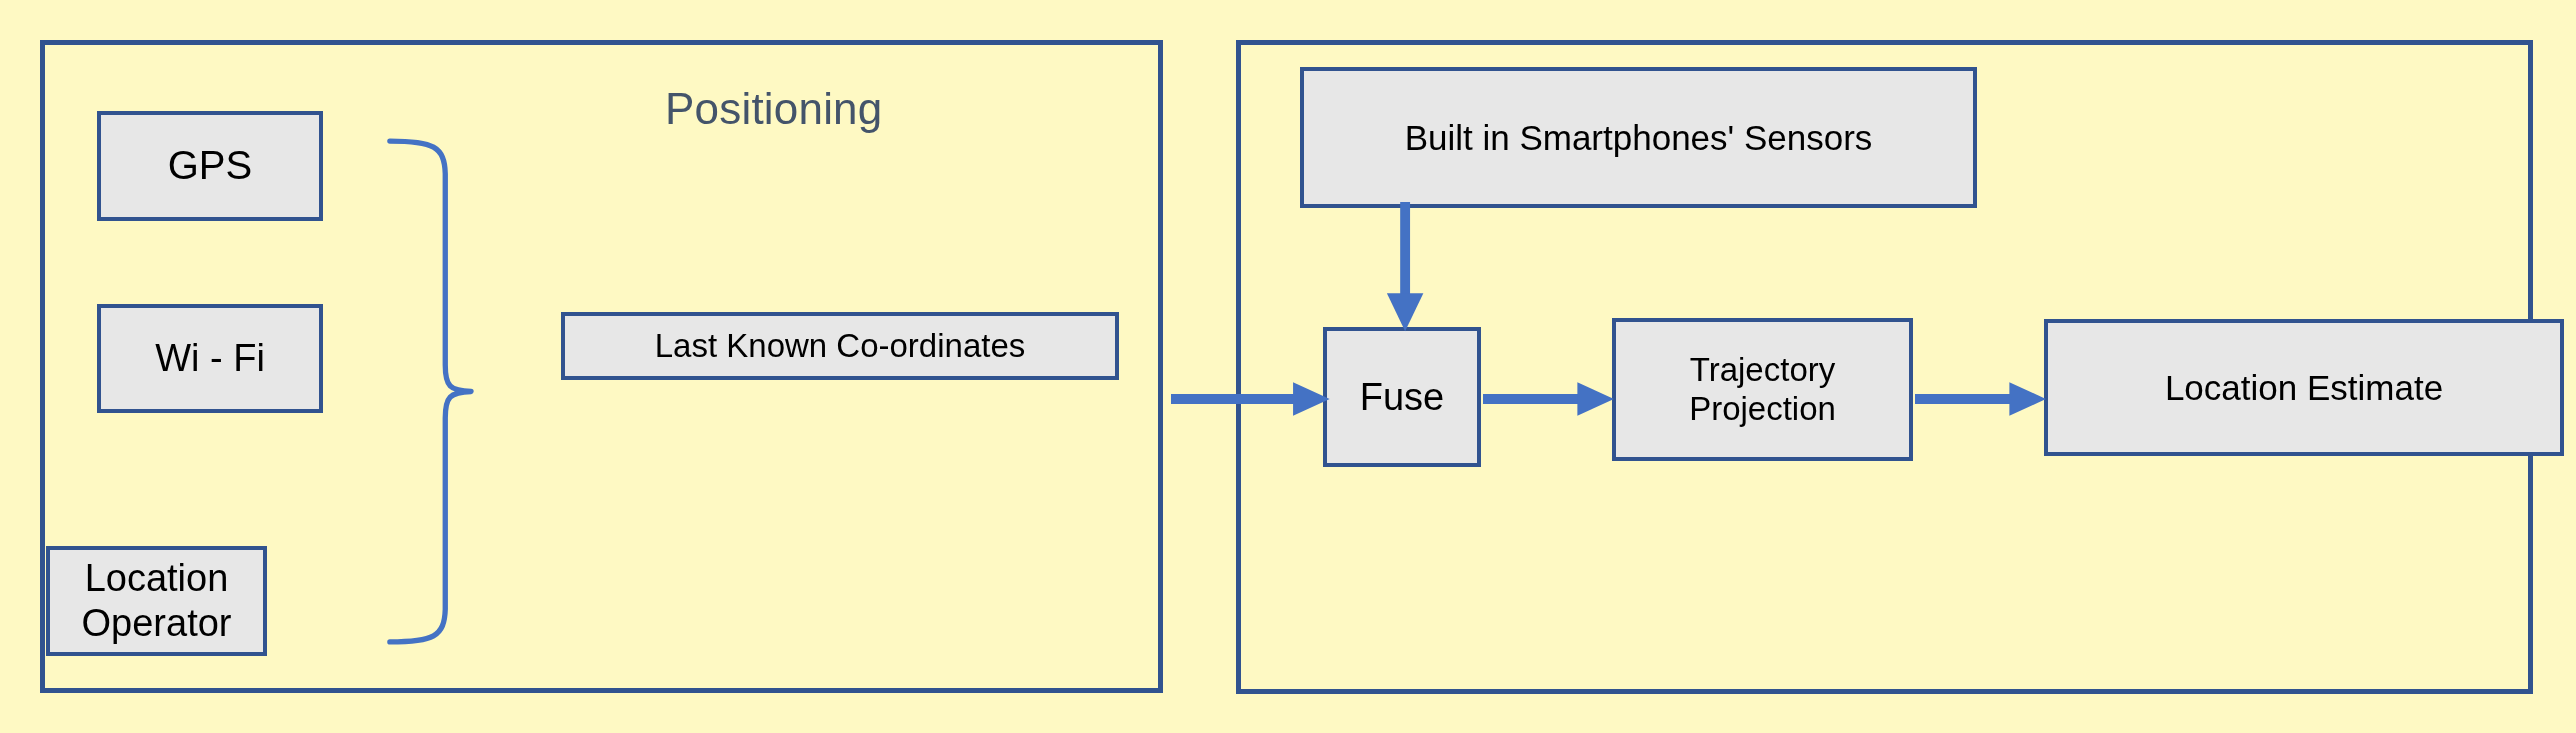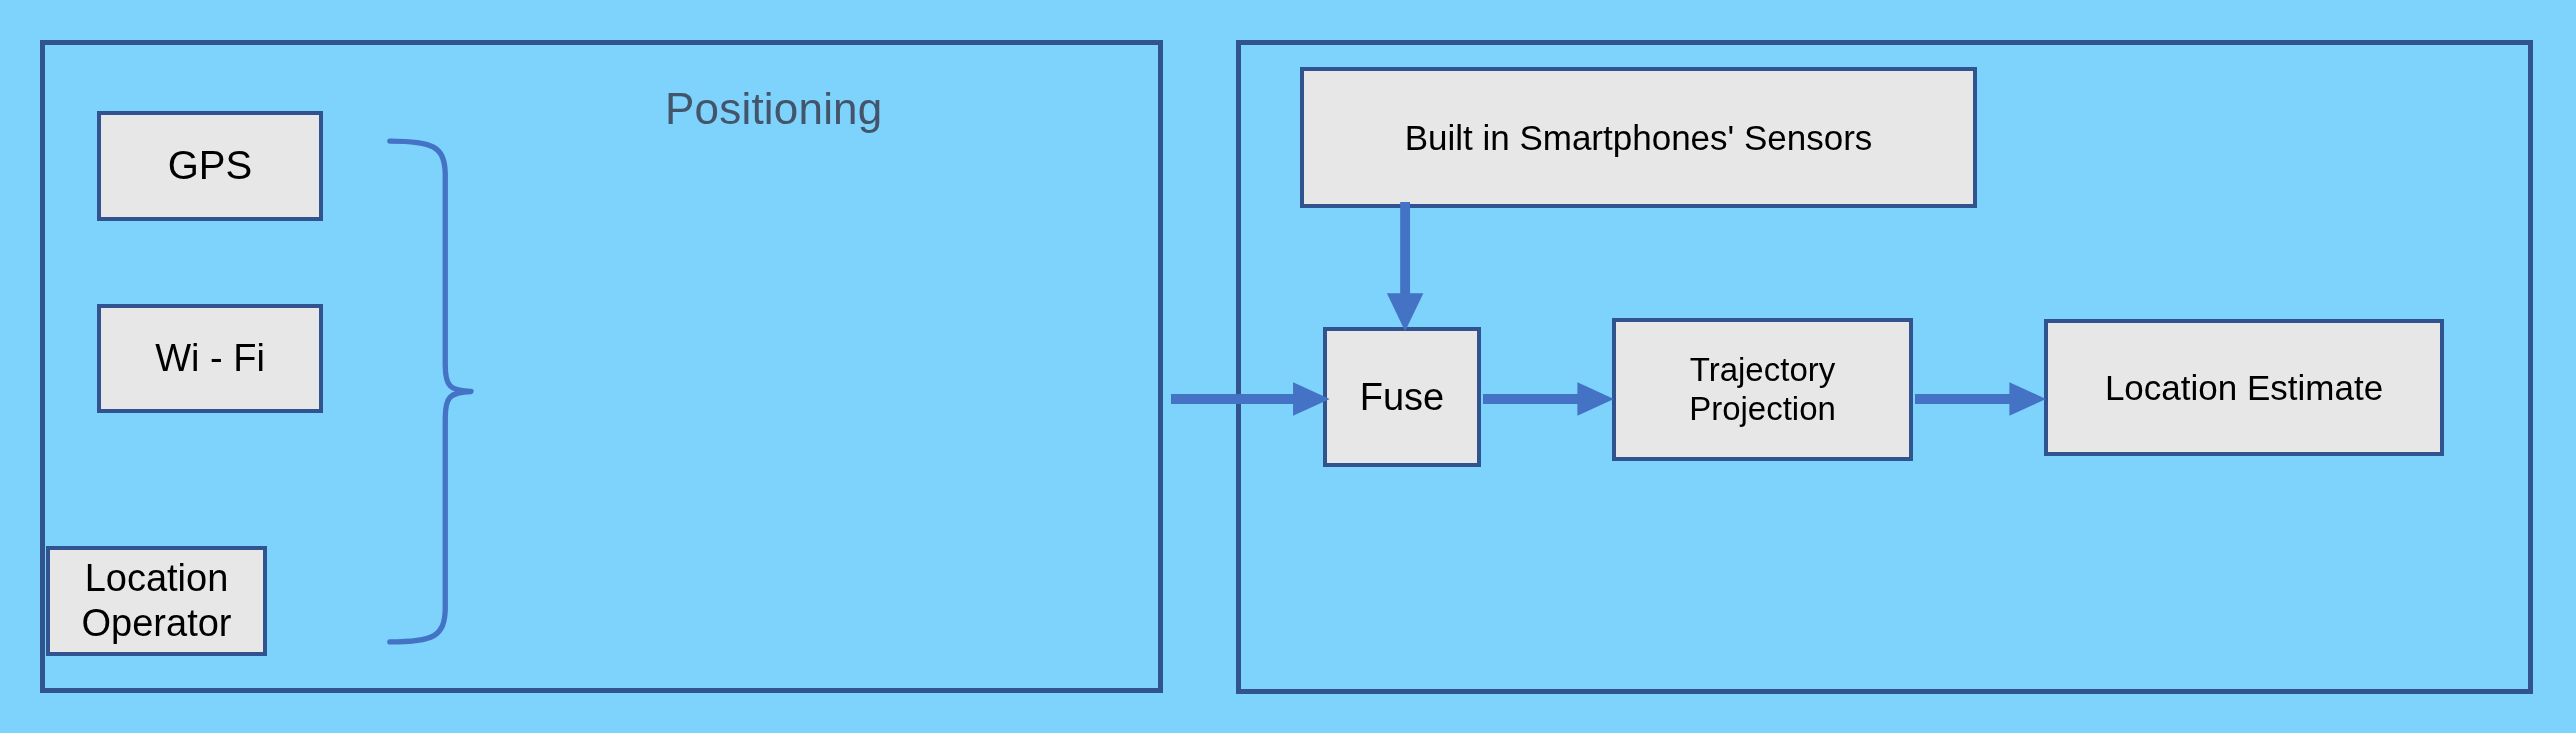--- a/index.html
+++ b/index.html
@@ -8,21 +8,21 @@
     padding: 0;
     background: #ffffff;
   }
   body {
     font-family: "Liberation Sans", sans-serif;
   }
   #canvas {
     position: relative;
     width: 2576px;
     height: 734px;
-    background: #7dd3fc;
+    background: #fef9c3;
     overflow: hidden;
   }
 
   
   .panel {
     position: absolute;
     border: 5.3px solid #31538F;
     background: transparent;
     box-sizing: border-box;
   }
@@ -96,21 +96,21 @@
   }
   #box-fuse {
     left: 1323px;  top: 327px;  width: 158px;  height: 140px;
     font-size: 38px;
   }
   #box-trajectory {
     left: 1612px;  top: 318px;  width: 301px;  height: 143px;
     font-size: 33px;
   }
   #box-location-estimate {
-    left: 2044px;  top: 319px;  width: 400px;  height: 137px;
+    left: 2044px;  top: 319px;  width: 520px;  height: 137px;
     font-size: 35px;
   }
 
   
   .connector {
     position: absolute;
     overflow: visible;
     pointer-events: none;
   }
   #brace-svg   { left: 380px;  top: 129px;  width: 129px;  height: 525px; }
@@ -137,20 +137,21 @@
   <svg class="connector" id="brace-svg" viewBox="0 0 170 690">
     <path d="M 13 15
              C 70 15, 85 22, 86 58
              L 86 310
              C 86 338, 92 344, 120 345
              C 92 346, 86 352, 86 380
              L 86 632
              C 85 668, 70 675, 13 675" fill="none" stroke="#4472C4" stroke-width="7" stroke-linecap="round" stroke-linejoin="round"></path>
   </svg>
 
+  <div class="box" id="box-last-known">Last Known Co-ordinates</div>
 
   <div class="panel" id="panel-tracking"></div>
 
 
   <div class="box" id="box-sensors">Built in Smartphones' Sensors</div>
 
   <div class="box" id="box-fuse">Fuse</div>
 
   <div class="box" id="box-trajectory">Trajectory Projection</div>
 

